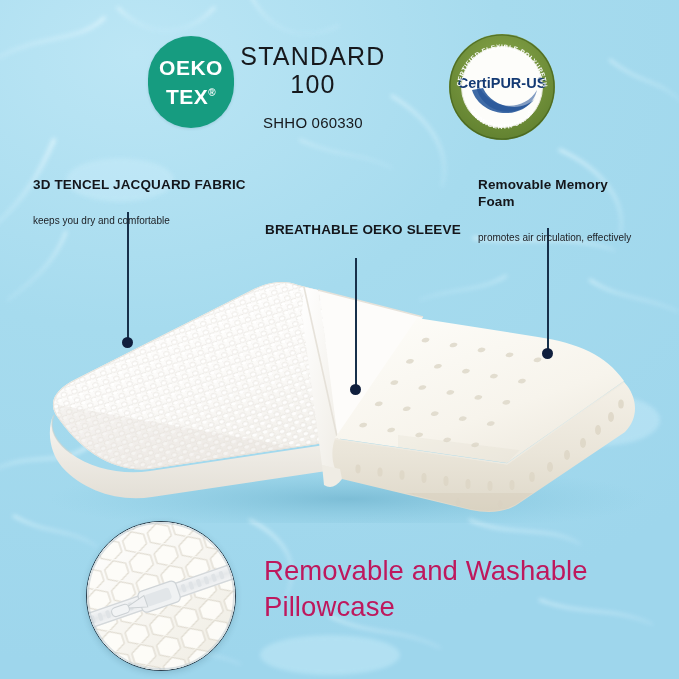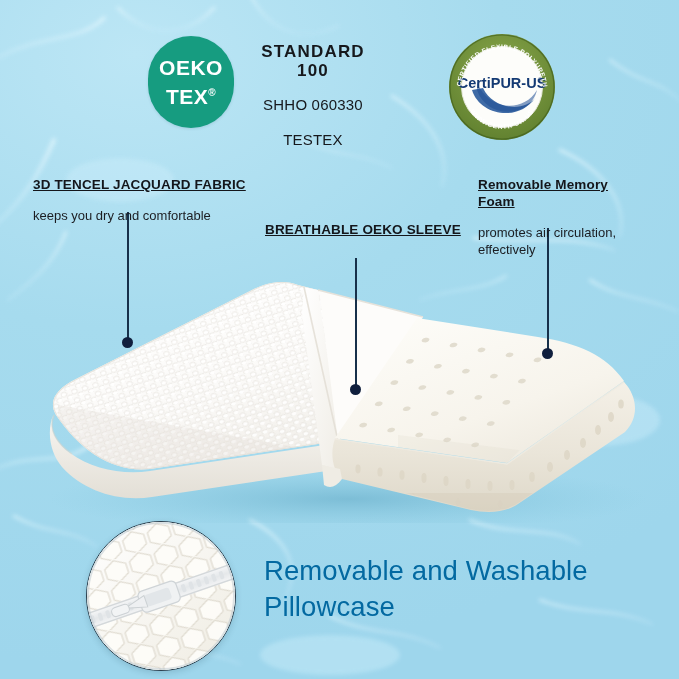--- a/index.html
+++ b/index.html
@@ -35,30 +35,30 @@
     color:#ffffff;font-weight:bold;letter-spacing:.5px;line-height:1;
   }
   .oeko .l1{font-size:21px;}
   .oeko .l2{font-size:21px;margin-top:8px;position:relative;}
   .oeko .reg{font-size:10px;vertical-align:super;font-weight:bold;}
 
   .std{
     position:absolute;left:238px;top:42px;width:150px;text-align:center;
     color:#16181c;
   }
-  .std .big{font-size:17px;letter-spacing:1.2px;line-height:1.12;font-weight:700;}
+  .std .big{font-size:25px;letter-spacing:1.2px;line-height:1.12;font-weight:400;}
   .std .small{font-size:15px;line-height:1.32;margin-top:15px;letter-spacing:.2px;}
 
   .certipur{position:absolute;left:447px;top:32px;width:110px;height:110px;}
   .certipur svg{display:block;}
 
   
   .ann{position:absolute;color:#14161b;}
-  .ann .t{font-weight:bold;font-size:13.5px;line-height:1.25;letter-spacing:.15px;white-space:nowrap;text-decoration:underline;}
-  .ann .s{font-size:13px;line-height:1.3;margin-top:14px;color:#1b1d22;}
+  .ann .t{font-weight:bold;font-size:13.5px;line-height:1.25;letter-spacing:.15px;white-space:nowrap;}
+  .ann .s{font-size:10px;line-height:1.3;margin-top:20px;color:#1b1d22;}
 
   .ann-fabric{left:33px;top:177px;}
   .ann-sleeve{left:265px;top:222px;}
   .ann-foam{left:478px;top:177px;width:165px;}
   .ann-foam .t{white-space:normal;}
   .ann-foam .s{white-space:normal;}
 
   .leader{position:absolute;}
   .leader .line{position:absolute;width:1.6px;background:#17304a;left:0;top:0;}
   .leader .dot{
@@ -74,21 +74,21 @@
   .inset{
     position:absolute;left:86px;top:521px;width:148px;height:148px;
     border-radius:50%;overflow:hidden;
     border:1.4px solid #2d3f4d;
     box-shadow:0 2px 6px rgba(20,60,80,.18);
   }
   .inset svg{display:block;width:100%;height:100%;}
 
   .bottom-title{
     position:absolute;left:264px;top:553px;width:400px;
-    color:#0369a1;font-size:27.5px;line-height:1.32;letter-spacing:.1px;
+    color:#be185d;font-size:27.5px;line-height:1.32;letter-spacing:.1px;
   }
 </style>
 </head>
 <body>
 
 <div id="stage">
 
   <div class="bg-base"></div>
   <div class="caustics">
     <svg viewBox="0 0 679 679" preserveAspectRatio="none" xmlns="http://www.w3.org/2000/svg">
@@ -136,21 +136,20 @@
       <div class="l1">OEKO</div>
       <div class="l2">
         <span>TEX</span><span class="reg">®</span>
       </div>
     </div>
 
     <div class="std">
       <div class="big">STANDARD</div>
       <div class="big">100</div>
       <div class="small">SHHO 060330</div>
-      <div class="small">TESTEX</div>
     </div>
 
     <div class="certipur">
       <svg viewBox="0 0 110 110" xmlns="http://www.w3.org/2000/svg">
         <defs>
           <path id="arcTop" d="M14,58 A41,41 0 0 1 96,58"></path>
           <path id="arcBot" d="M18,60 A37,37 0 0 0 92,60"></path>
           <radialGradient id="ringg" cx="50%" cy="35%" r="70%">
             <stop offset="0%" stop-color="#8aa84c"></stop>
             <stop offset="100%" stop-color="#5f7f2e"></stop>

